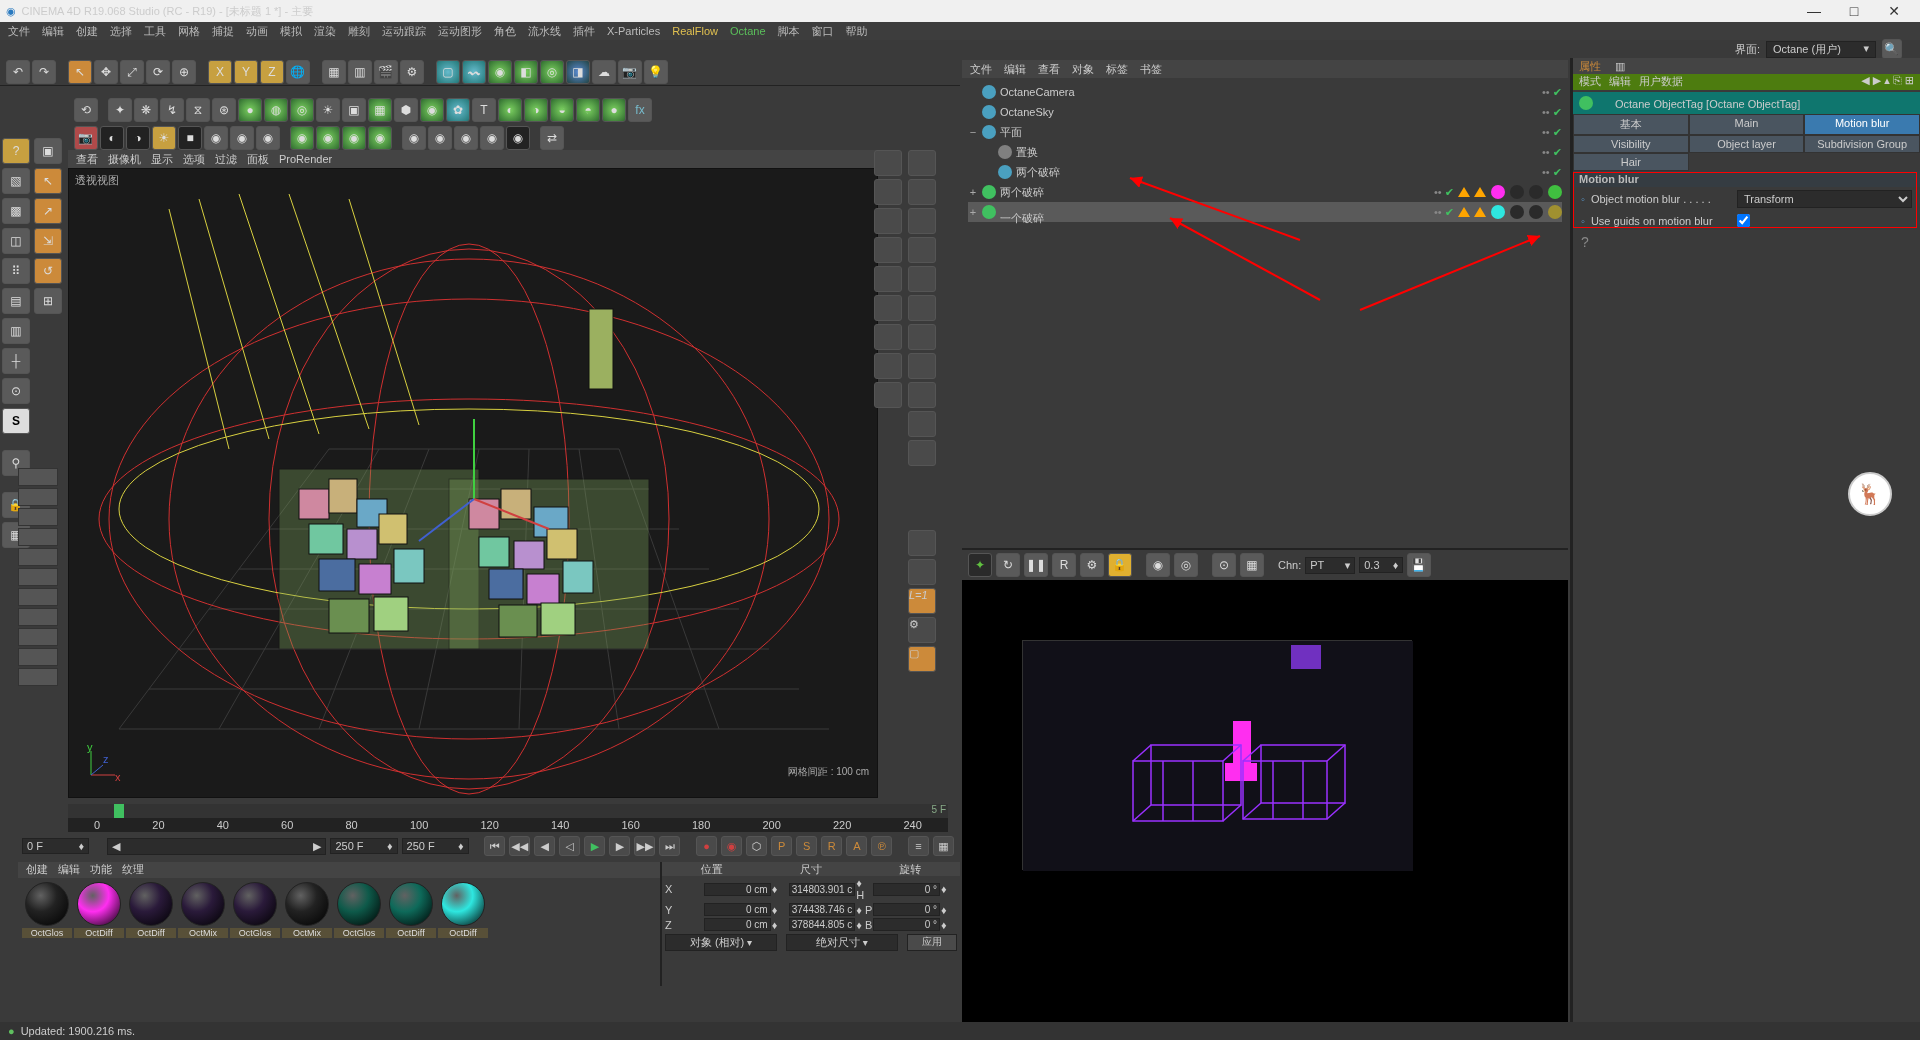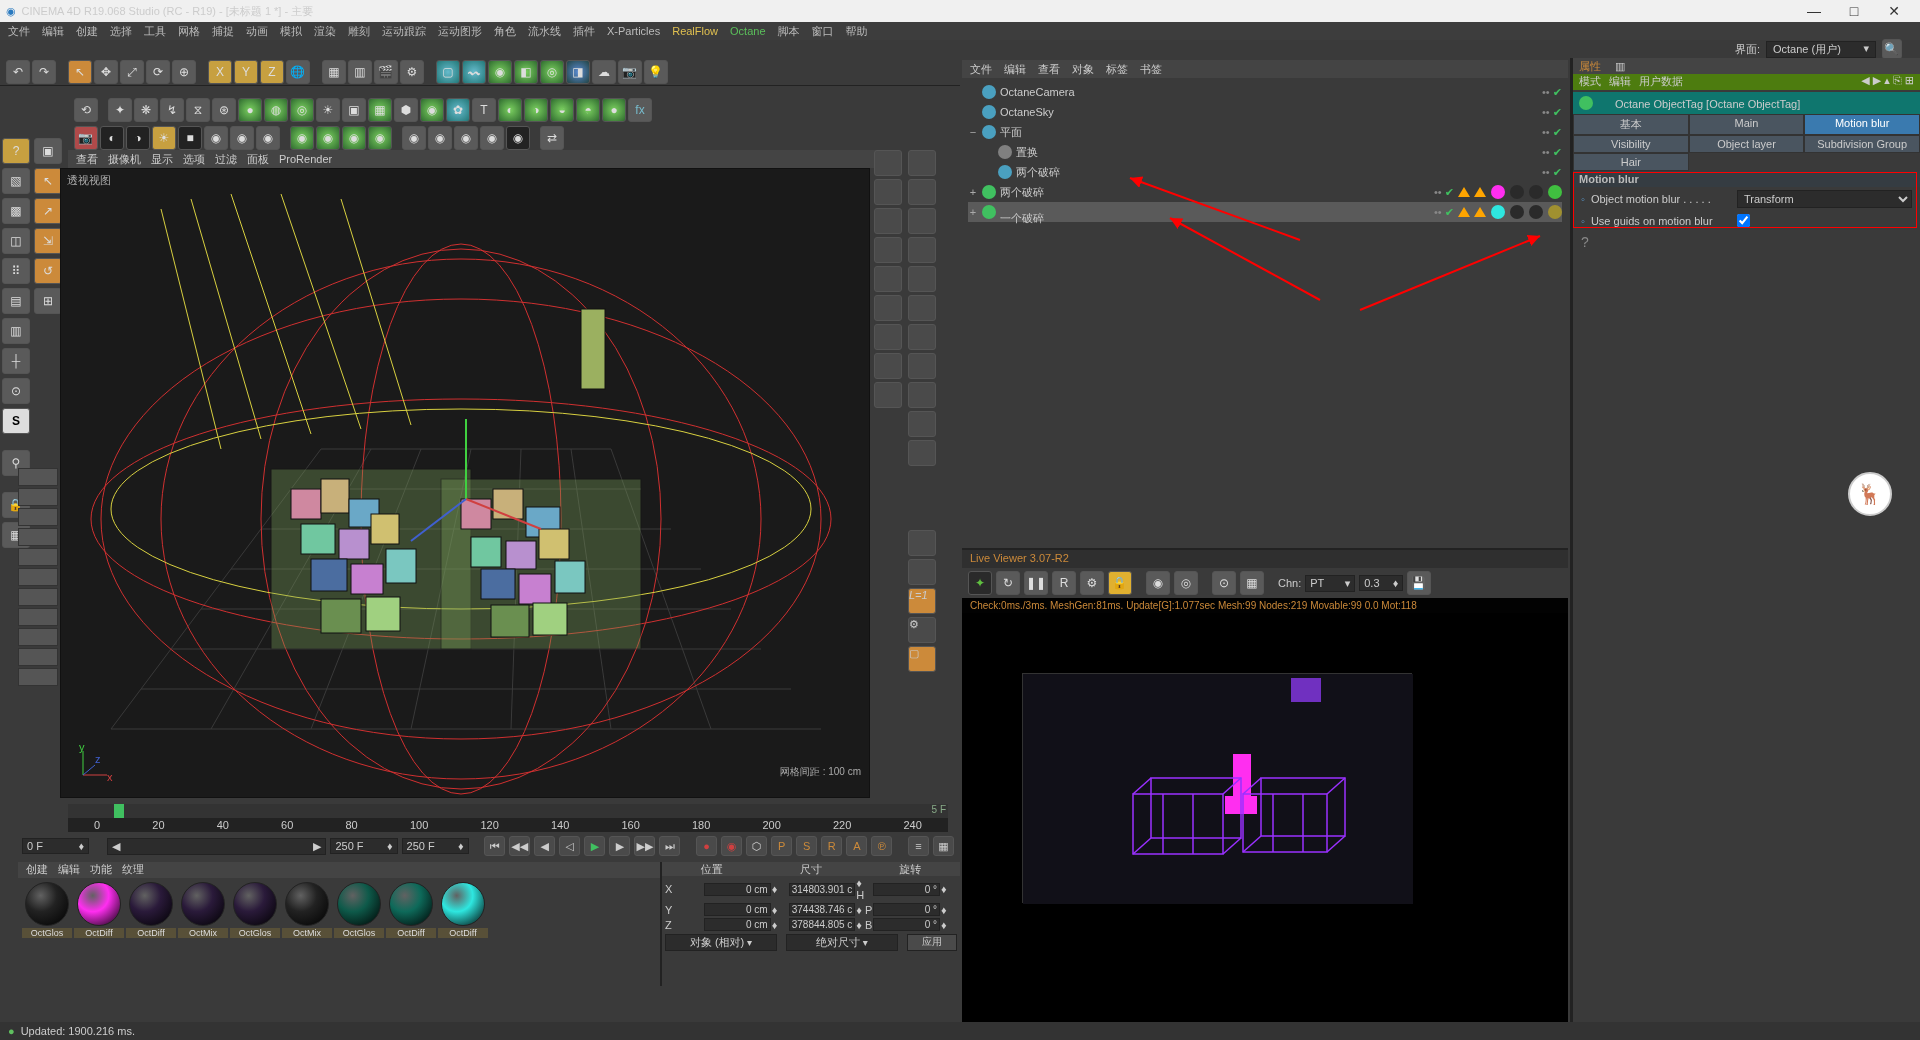--- a/index.html
+++ b/index.html
@@ -22,21 +22,21 @@
 .icon.blue { background: radial-gradient(#5a8ad0,#244); }
 .icon.orange { background:#cc8a3a;}
 .icon.red { background:#b04a4a;}
 .icon.grey { background:#5a5a5a;}
 .icon.black{ background:#222;}
 .icon.yellow{ background:#c7a040;}
 .leftbar { position:absolute; left:0; top:136px; width:32px; display:flex; flex-direction:column; gap:4px; padding:2px; }
 .leftbar .icon{ width:28px; height:26px;}
 .leftbar2 { position:absolute; left:32px; top:136px; width:32px; display:flex; flex-direction:column; gap:4px; padding:2px; }
 .leftbar2 .icon{ width:28px; height:26px;}
-.viewport { position:absolute; left:60px; top:168px; width:810px; height:630px; background:#1a1a1a; border:1px solid #111;}
+.viewport { position:absolute; left:68px; top:168px; width:810px; height:630px; background:#1a1a1a; border:1px solid #111;}
 .viewmenu { position:absolute; left:68px; top:150px; width:810px; height:18px; background:#444; display:flex; align-items:center; gap:10px; padding:0 8px; color:#bbb;}
 .secondrow { position:absolute; left:68px; top:96px; height:28px; width:880px;}
 .thirdrow { position:absolute; left:68px; top:124px; height:28px; width:880px;}
 .objmgr { position:absolute; left:962px; top:60px; width:606px; height:480px; background:#3a3a3a;}
 .objmgr .tabs { height:18px; background:#444; display:flex; gap:12px; padding:0 8px; align-items:center;}
 .objtree { padding:4px 6px; }
 .treeitem { display:flex; align-items:center; height:20px; gap:4px;}
 .treeitem .exp{ width:10px; text-align:center; color:#aaa;}
 .treeitem .obicon{ width:14px; height:14px; border-radius:50%; }
 .tag { width:14px; height:14px; display:inline-block; border-radius:2px; margin-left:1px;}
@@ -600,21 +600,20 @@
         <span class="tri"></span>
         <span class="tag" style="background: rgb(46, 231, 224); border-radius: 50%;"></span>
         <span class="tag" style="background: rgb(42, 42, 42); border-radius: 50%;"></span>
         <span class="tag" style="background: rgb(42, 42, 42); border-radius: 50%;"></span>
         <span class="tag" style="background: rgb(160, 144, 48); border-radius: 50%;"></span>
       </div>
     </div>
 </div>
 
 <div class="liveviewer">
-  <div class="lv-title">Live Viewer 3.07-R2</div>
   <div class="lv-tools">
     <div class="icon" style="background:#2a2a2a; color:#60c040;">✦</div>
     <div class="icon grey">↻</div>
     <div class="icon grey">❚❚</div>
     <div class="icon grey">R</div>
     <div class="icon grey">⚙</div>
     <div class="icon" style="background:#e0b030;">🔒</div>
     <div style="width:6px"></div>
     <div class="icon grey">◉</div>
     <div class="icon grey">◎</div>
@@ -626,21 +625,20 @@
     <div class="numfield" style="width:50px;">
         <span>PT</span>
         <span>▾</span>
       </div>
     <div class="numfield" style="width:44px;">
         <span>0.3</span>
         <span>♦</span>
       </div>
     <div class="icon grey">💾</div>
   </div>
-  <div class="lv-info">Check:0ms./3ms. MeshGen:81ms. Update[G]:1.077sec Mesh:99 Nodes:219 Movable:99  0.0 Mot:118</div>
   <div class="lv-canvas">
     <div class="lv-render">
       <svg width="390" height="230">
         <rect x="0" y="0" width="390" height="230" fill="#111018"></rect>
 
         <rect x="268" y="4" width="30" height="24" fill="#7030c0"></rect>
 
         <rect x="210" y="80" width="18" height="50" fill="#ff2ef0"></rect>
         <rect x="202" y="122" width="32" height="18" fill="#ff2ef0"></rect>
 

